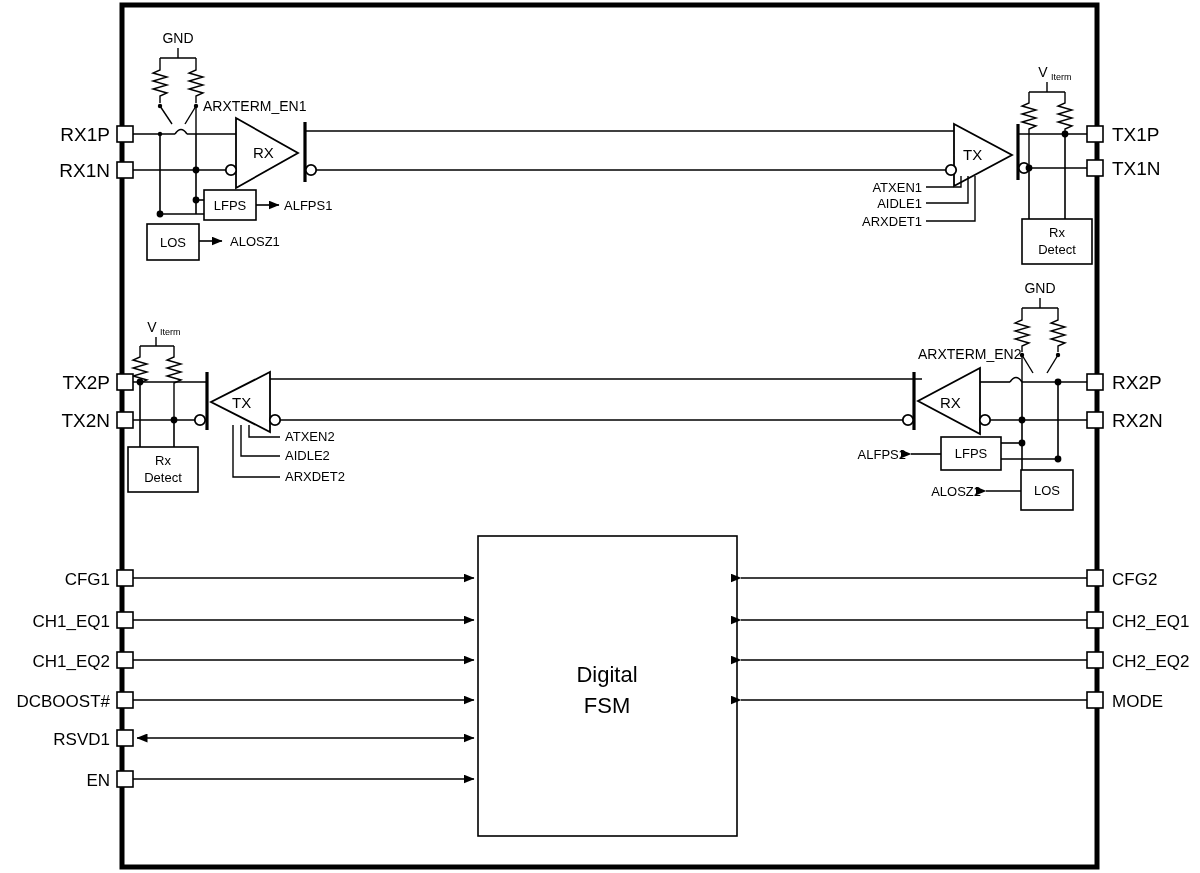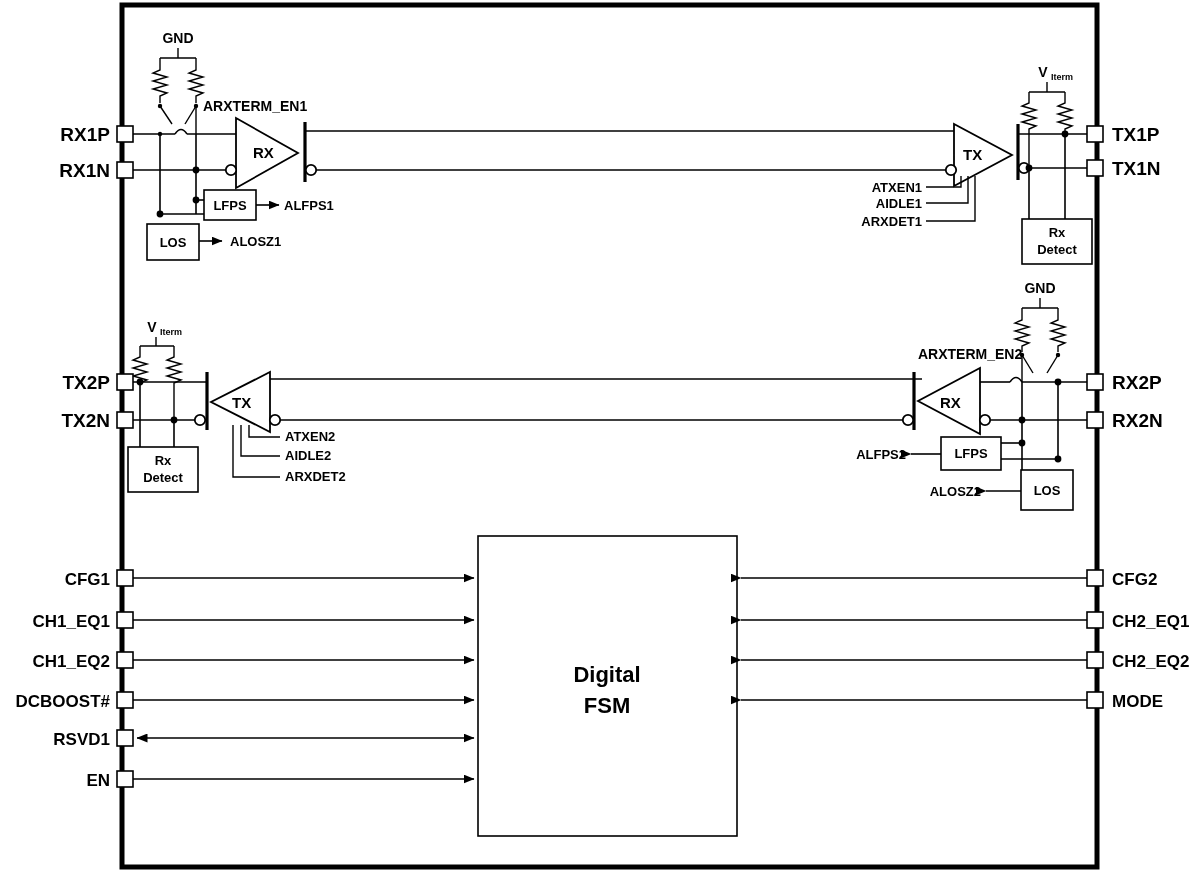--- a/index.html
+++ b/index.html
@@ -1,18 +1,18 @@
 <!DOCTYPE html>
 <html><head>
 <meta charset="utf-8">
 <style>
   html,body{margin:0;padding:0;background:#ffffff;}
   body{width:1200px;height:873px;overflow:hidden;
        font-family:"Liberation Sans", sans-serif;}
-  #stage{position:relative;width:1200px;height:740px;font-weight:bold;}
+  #stage{position:relative;width:1200px;height:740px;}
   svg{display:block;}
   text{font-family:"Liberation Sans", sans-serif; fill:#000000;}
   .pin-label{font-size:19px;}
   .pin-label-sm{font-size:17px;}
   .sig-label{font-size:13px;}
   .blk-label{font-size:13px;}
   .amp-label{font-size:15px;}
   .fsm-label{font-size:22px;}
   .gnd-label{font-size:14px;}
   .vterm-label{font-size:14px;}

